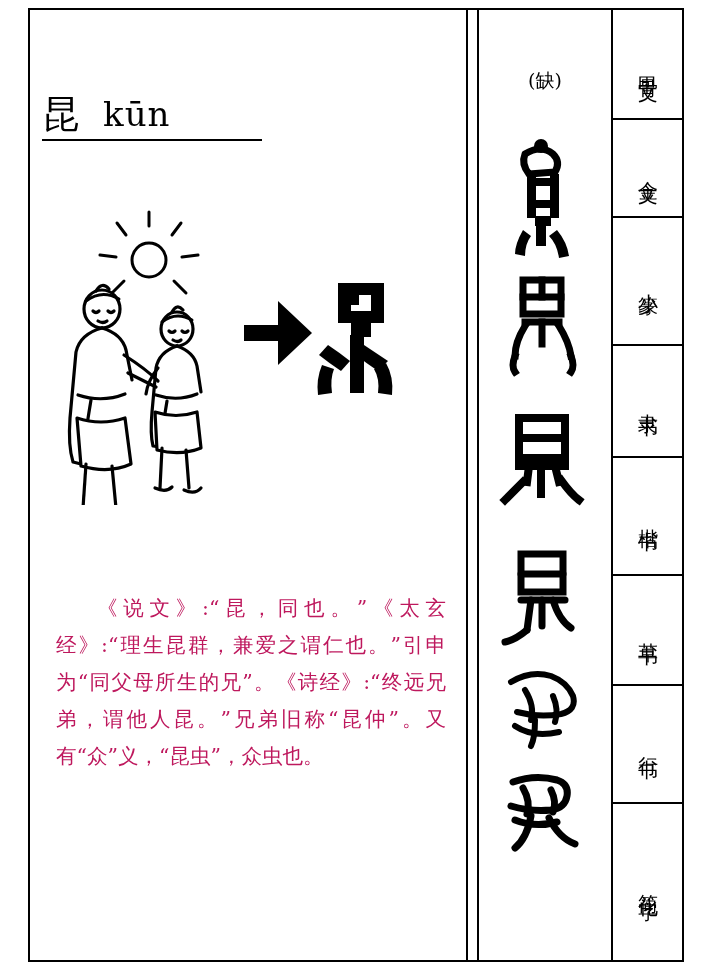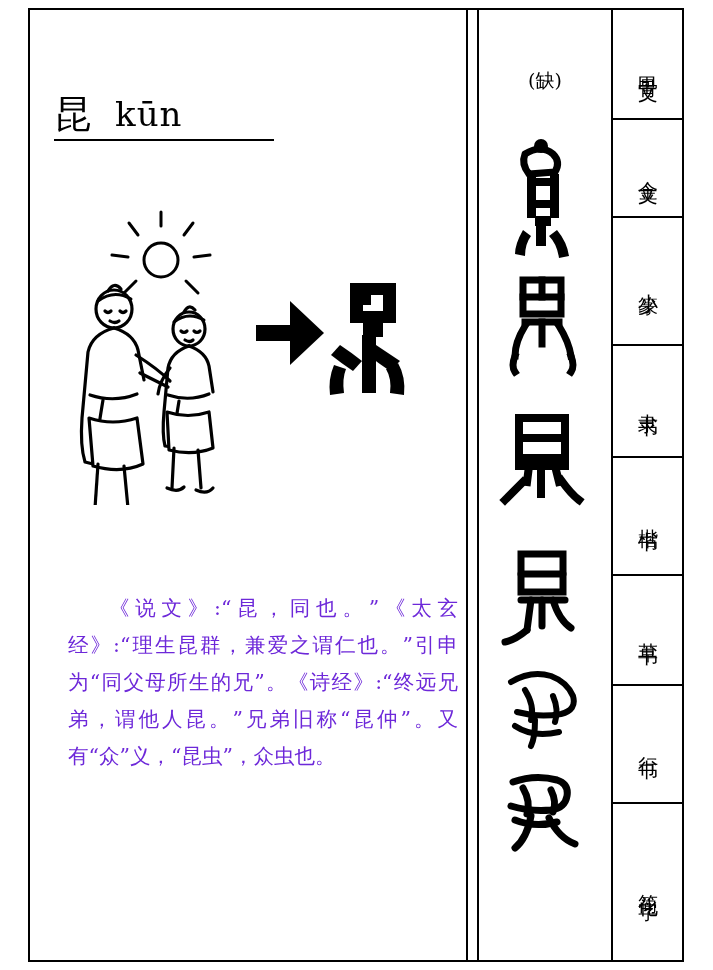--- a/index.html
+++ b/index.html
@@ -38,21 +38,21 @@
     height: 954px;
     background: #000;
   }
   .vline.v1 { left: 466px; }
   .vline.v2 { left: 477px; }
   .vline.v3 { left: 611px; }
 
   
   .left-panel {
     position: absolute;
-    left: 30px;
+    left: 18px;
     top: 10px;
     width: 436px;
     height: 950px;
   }
   .headword {
     position: absolute;
     left: 24px;
     top: 85px;
     width: 220px;
     border-bottom: 2.5px solid #000;
@@ -87,21 +87,21 @@
   .explain {
     position: absolute;
     left: 38px;
     top: 580px;
     width: 390px;
     font-family: "DejaVu Serif", serif;
     font-size: 20.5px;
     line-height: 37px;
     text-align: justify;
     text-indent: 2em;
-    color: #6d28d9;
+    color: #be185d;
   }
 
   
   .mid-panel {
     position: absolute;
     left: 479px;
     top: 10px;
     width: 132px;
     height: 950px;
   }

